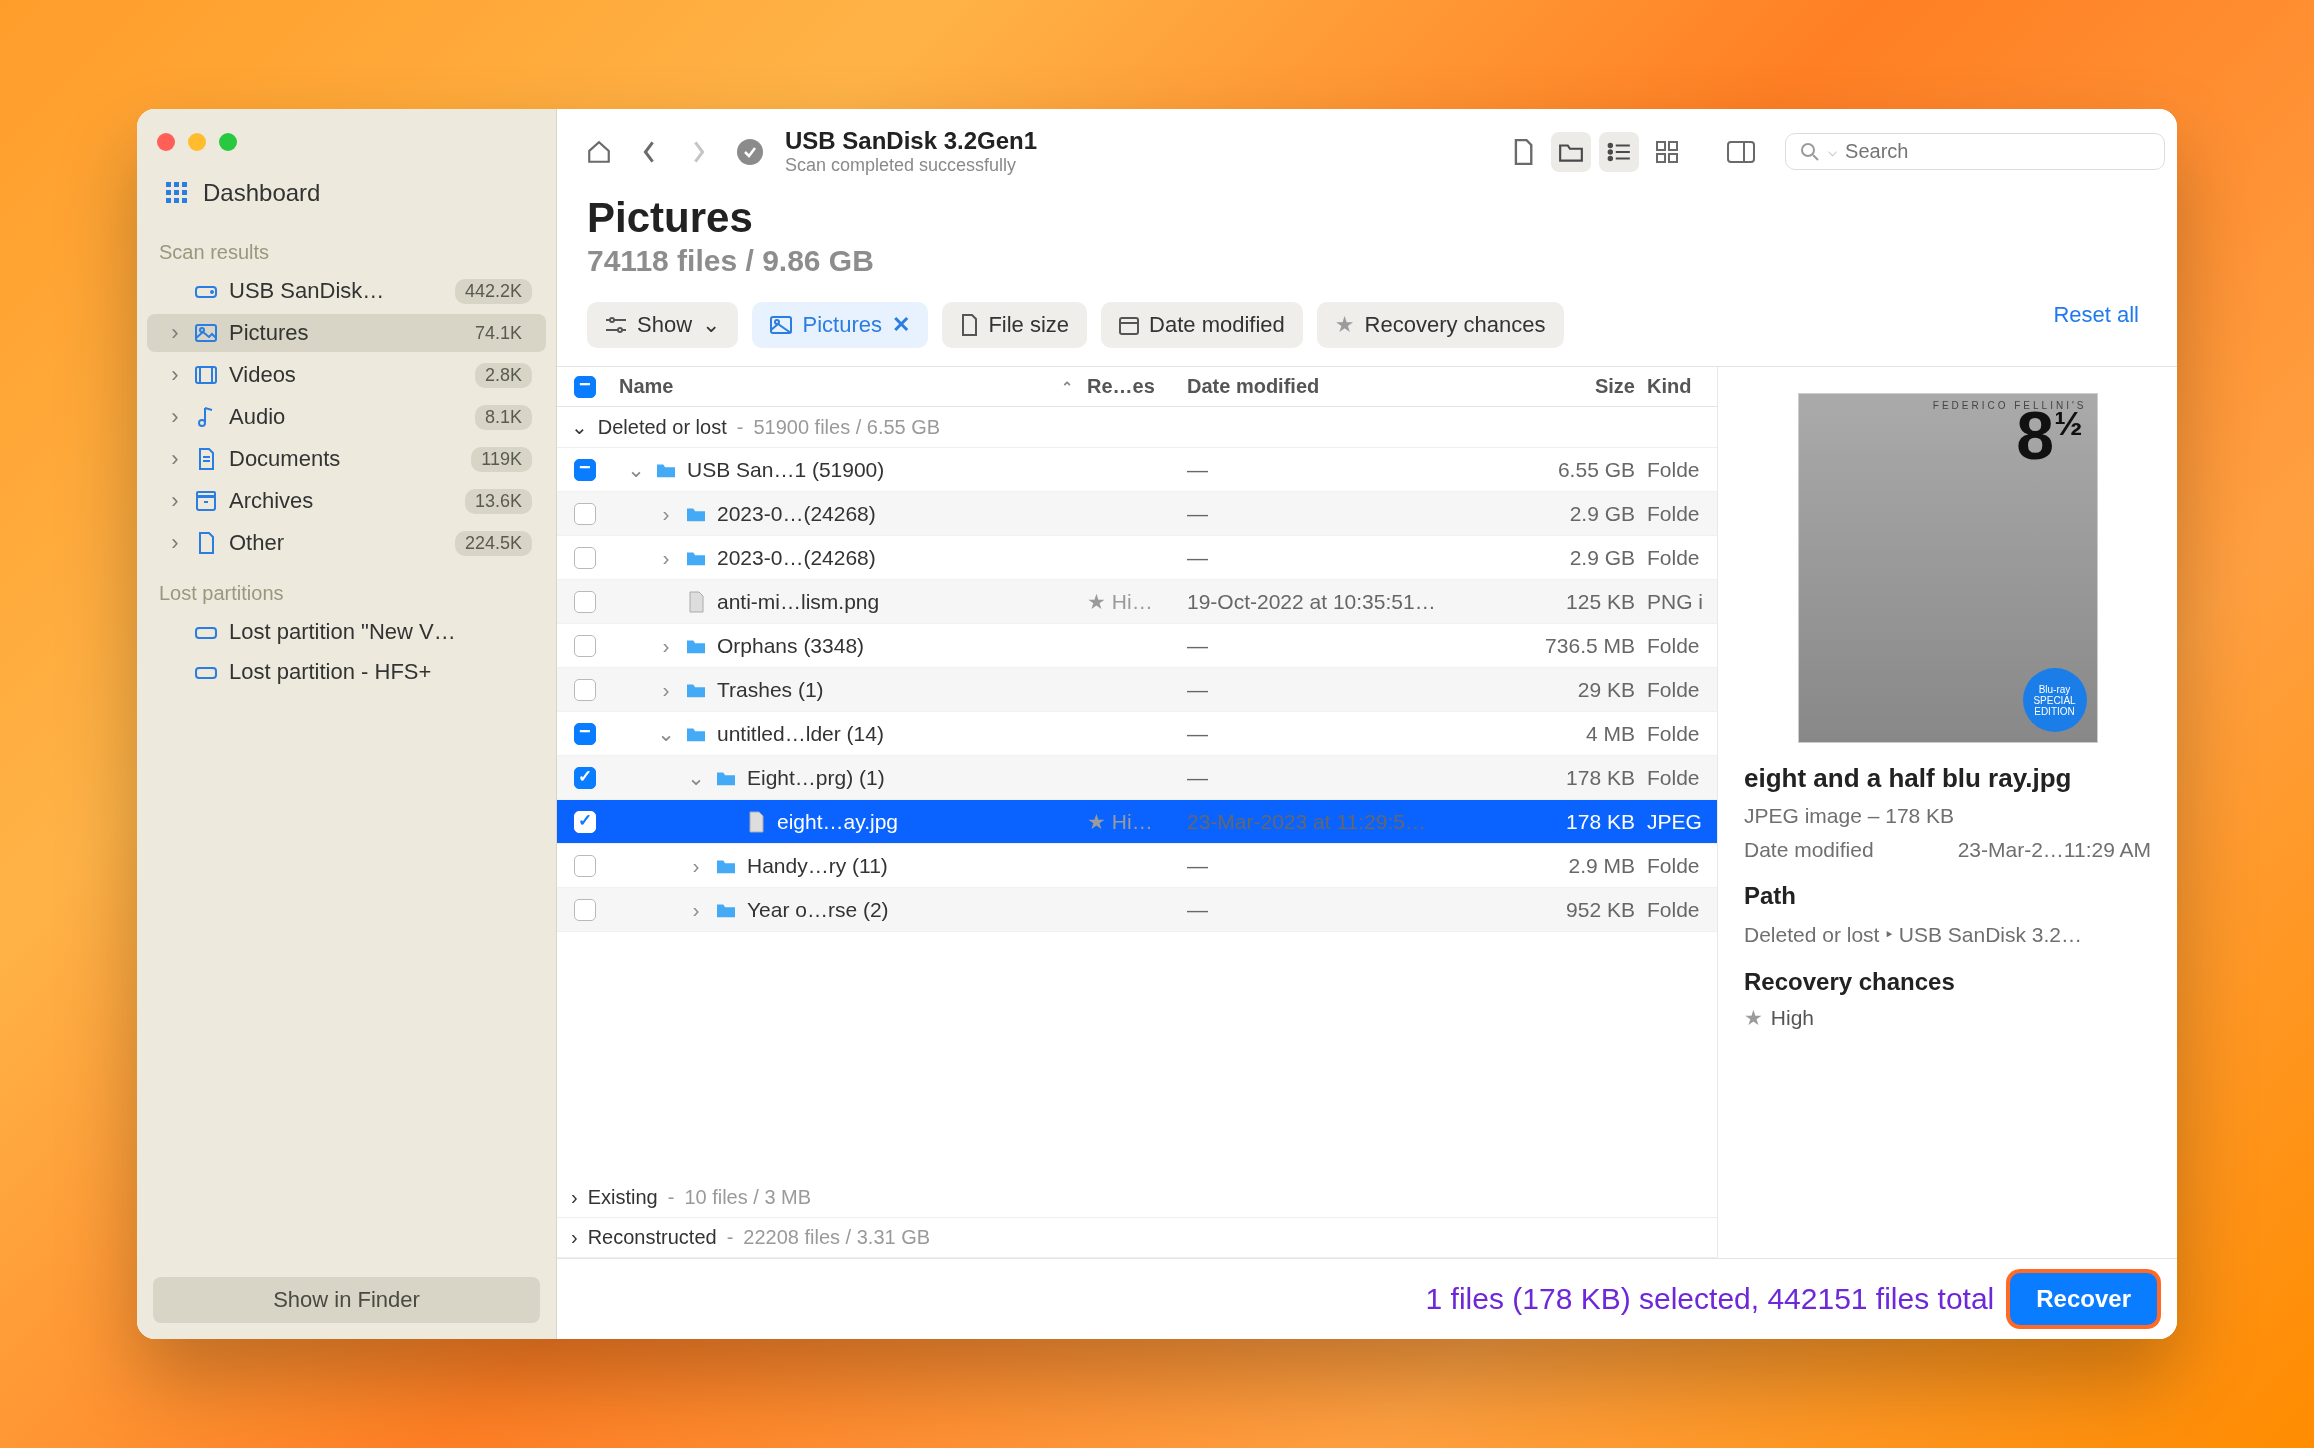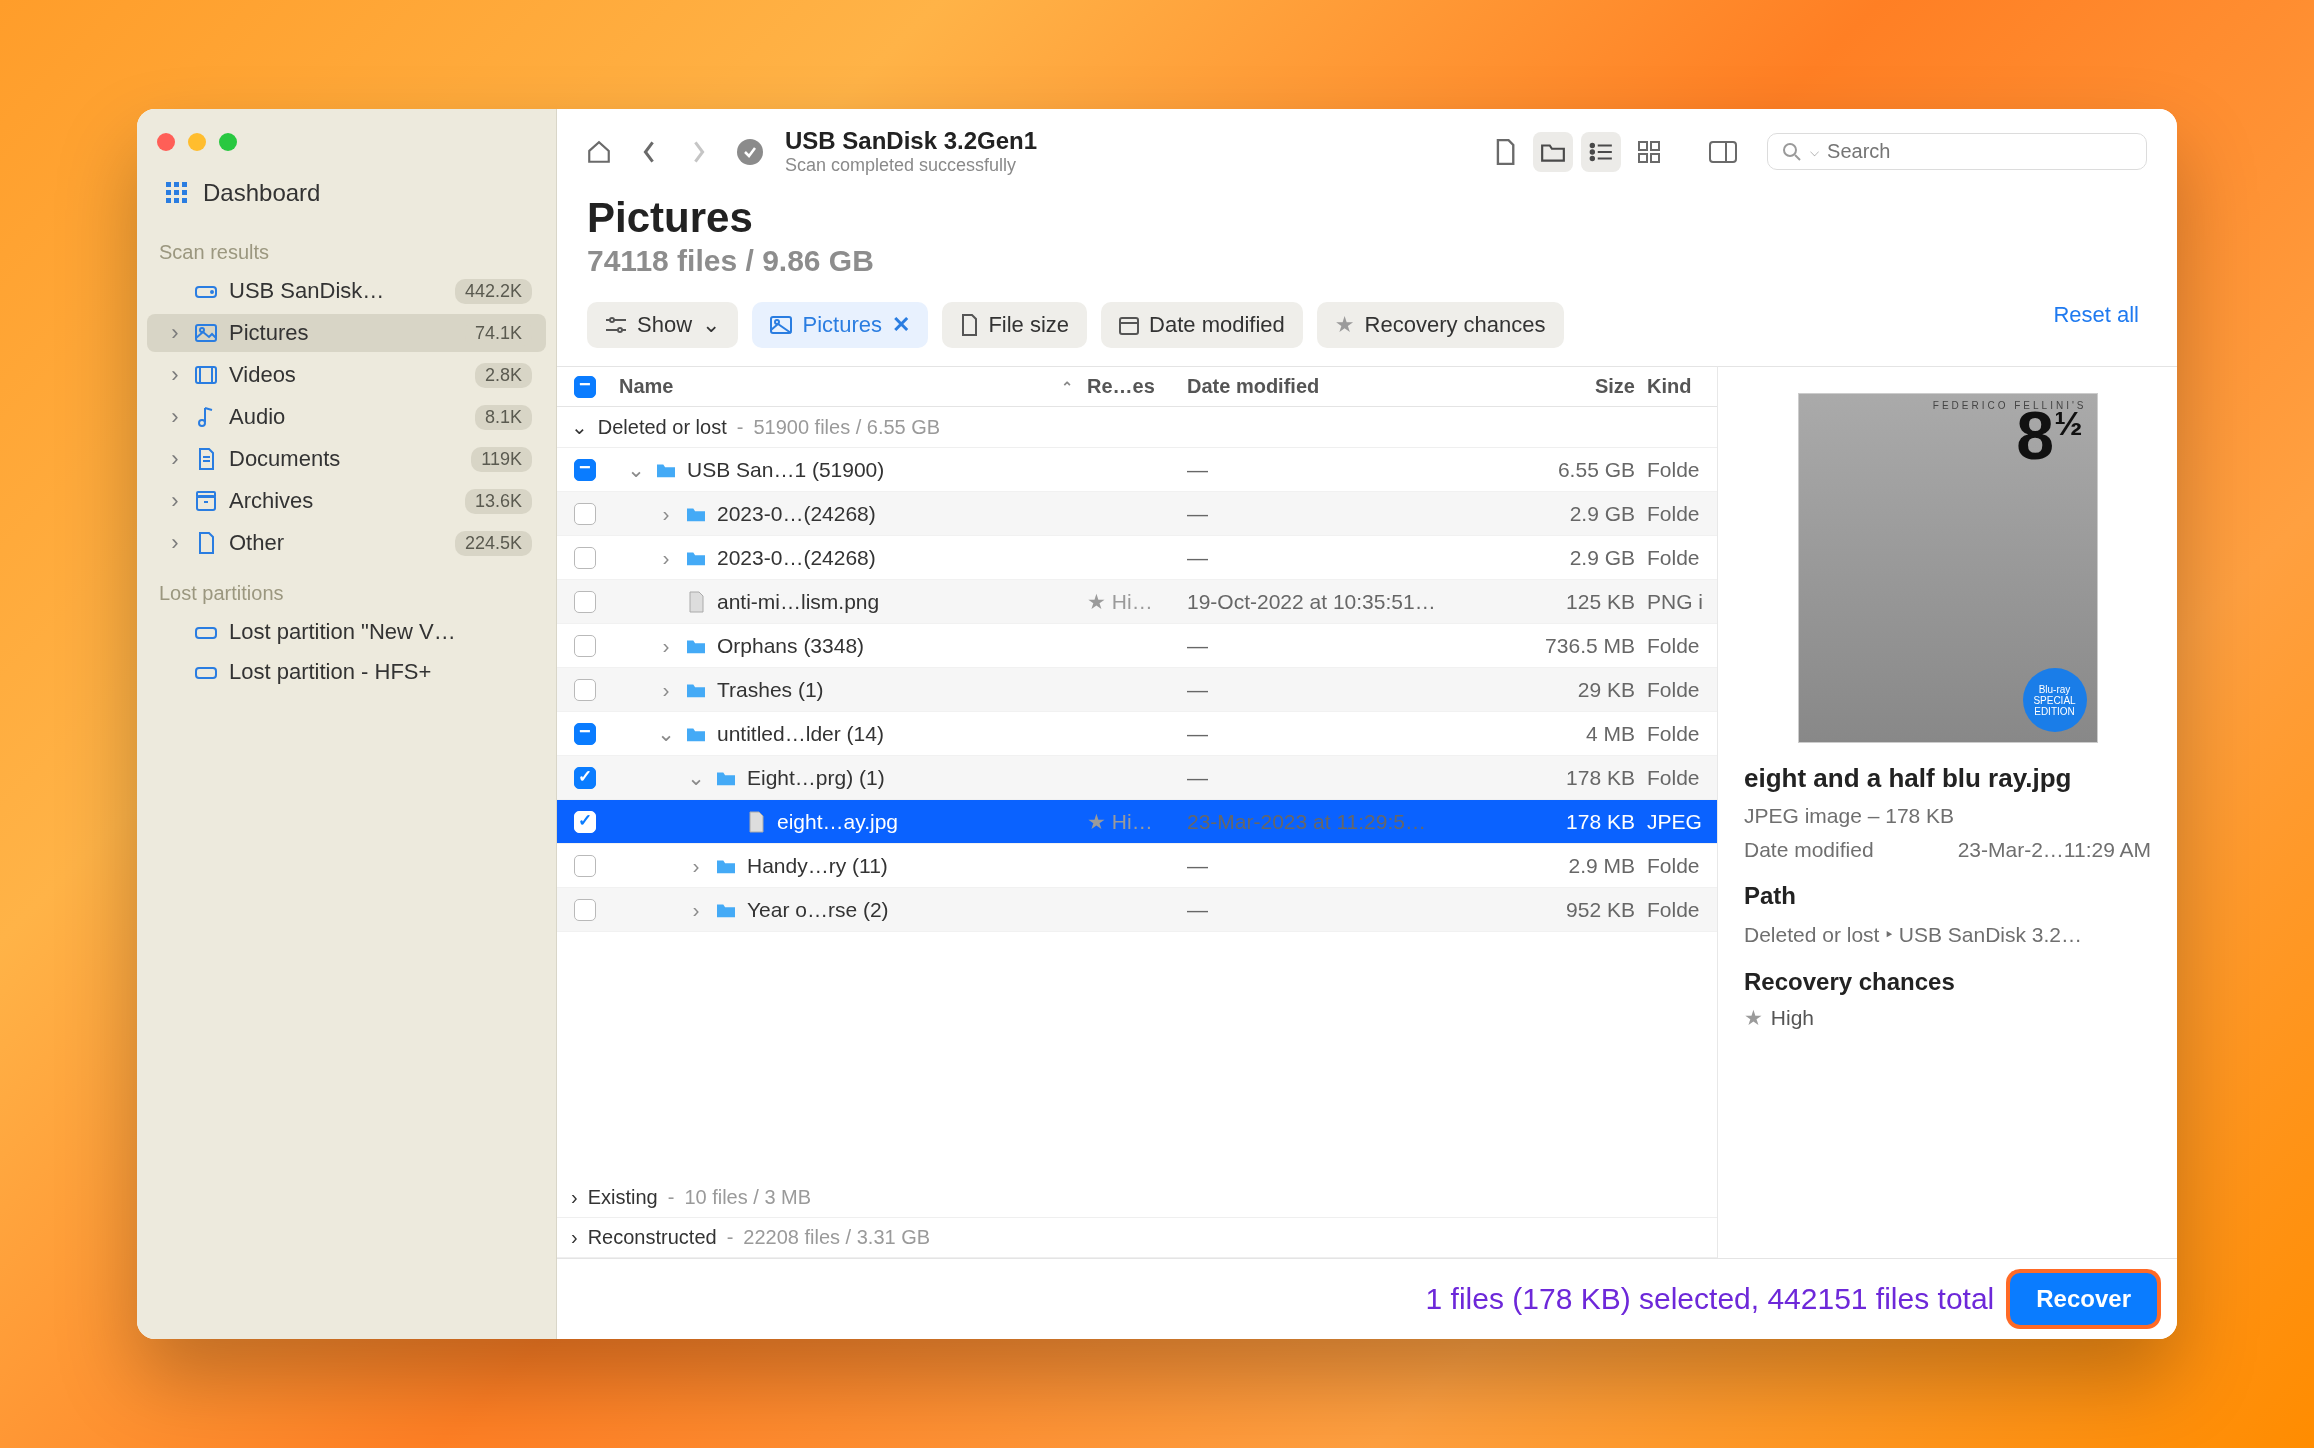--- a/index.html
+++ b/index.html
@@ -42,21 +42,21 @@
   .side-item.active { background:#d8d5c6; }
   .lost-items .side-item .ico { color:#2a7de1; }
   .sidebar-footer { margin-top:auto; padding:16px; }
   .show-finder-btn {
     width:100%; background:#d8d5c6; border:none; border-radius:8px;
     padding:10px; font-size:22px; color:#4a4a42; cursor:pointer;
   }
   
   .main { flex:1; display:flex; flex-direction:column; background:#fff; }
   .toolbar {
-    display:flex; align-items:center; gap:10px; padding:18px 30px 8px 22px;
+    display:flex; align-items:center; gap:10px; padding:18px 12px 8px 22px;
   }
   .tb-btn { width:40px; height:40px; display:flex; align-items:center; justify-content:center; border-radius:8px; color:#6a6a6a; cursor:pointer;}
   .tb-btn.active { background:#ecebe8; color:#333;}
   .tb-title-block { margin-left:12px; flex-shrink:0;}
   .tb-title { font-size:24px; font-weight:700; color:#222;}
   .tb-sub { font-size:18px; color:#8a8a8a;}
   .tb-spacer { flex:1; }
   .tb-view-group { display:flex; gap:8px; align-items:center; margin-right:14px;}
   .search-box {
     display:flex; align-items:center; border:1px solid #dcdcdc; border-radius:10px;
@@ -285,20 +285,23 @@
         <span class="chev"></span>
         <span class="ico">
             <svg width="22" height="16" viewBox="0 0 22 16" fill="none" stroke="#2a7de1" stroke-width="2">
               <rect x="1" y="4" width="20" height="10" rx="3"></rect>
             </svg>
           </span>
         <span class="lbl">Lost partition - HFS+</span>
       </div>
     </div>
 
+    <div class="sidebar-footer">
+      <button class="show-finder-btn">Show in Finder</button>
+    </div>
   </aside>
 
   <main class="main">
     <div class="toolbar">
       <div class="tb-btn">
           <svg width="26" height="26" viewBox="0 0 24 24" fill="none" stroke="#6a6a6a" stroke-width="2">
             <path d="M3 11 L12 3 L21 11 V21 H3 Z"></path>
           </svg>
         </div>
       <div class="tb-btn">

